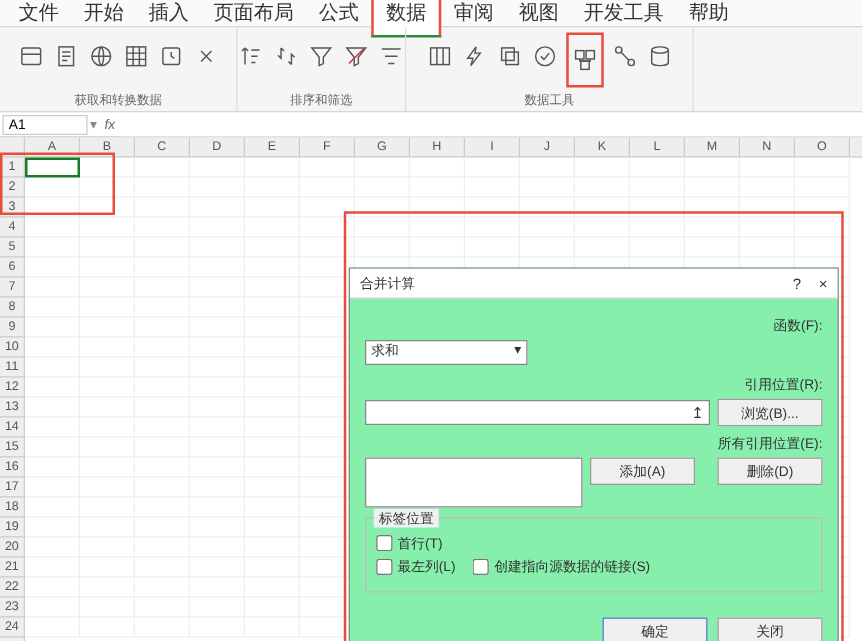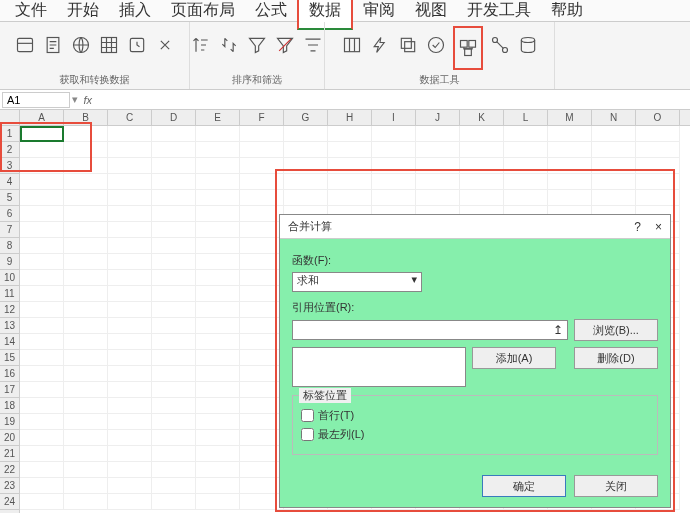--- a/index.html
+++ b/index.html
@@ -36,21 +36,21 @@
 .cell { width: 44px; height: 16px; border-right: 1px solid #eee; border-bottom: 1px solid #eee; }
 .selected-cell { border: 2px solid #1a7a2e; position: absolute; left: 0; top: 16px; width: 44px; height: 16px; pointer-events: none; }
 .ab-highlight { position: absolute; left: 0; top: 126px; width: 92px; height: 46px; border: 2px solid #e74c3c; pointer-events: none; }
 
 
 .dialog-wrap { position: absolute; left: 275px; top: 169px; width: 400px; border: 2px solid #e74c3c; padding: 2px; background: transparent; }
 .dialog { background: #86efac; border: 1px solid #888; width: 100%; margin-top: 41px; }
 .dialog-title { display: flex; justify-content: space-between; align-items: center; padding: 4px 8px; border-bottom: 1px solid #ccc; background: #fff; font-size: 11px; }
 .title-icons { display: flex; gap: 14px; font-size: 12px; }
 .dialog-body { padding: 10px 12px; font-size: 11px; }
-.dlg-label { margin: 4px 0 4px 0; font-size: 11px; }
+.dlg-label { margin: 4px 0 4px 0; font-size: 11px; text-align: right; }
 .dlg-select { width: 130px; height: 20px; border: 1px solid #888; background: #fff; font-size: 11px; padding: 0 4px; display: flex; justify-content: space-between; }
 .dlg-row { display: flex; align-items: center; gap: 6px; margin-bottom: 6px; }
 .dlg-input { flex: 1; height: 20px; border: 1px solid #888; background: #fff; padding: 0 4px; display: flex; align-items: center; justify-content: flex-end; }
 .dlg-btn { width: 84px; height: 22px; border: 1px solid #999; background: #efefef; font-size: 11px; display: flex; align-items: center; justify-content: center; cursor: pointer; }
 .dlg-list { width: 260px; height: 40px; border: 1px solid #888; background: #fff; }
 .dlg-list-row { display: flex; align-items: flex-start; gap: 6px; }
 .fieldset { border: 1px solid #bbb; padding: 8px; margin-top: 8px; position: relative; }
 .fieldset-label { position: absolute; top: -8px; left: 6px; background: #f0f0f0; padding: 0 4px; font-size: 11px; }
 .chk-row { display: flex; gap: 14px; align-items: center; margin: 4px 0; }
 .chk-row label { display: flex; align-items: center; gap: 4px; font-size: 11px; }
@@ -685,40 +685,45 @@
       </div>
 
       <div class="dlg-label" style="margin-top:8px">引用位置(R):</div>
       <div class="dlg-row">
         <div class="dlg-input">
           <span style="font-size:12px">↥</span>
         </div>
         <div class="dlg-btn">浏览(B)...</div>
       </div>
 
+      <div class="dlg-label">所有引用位置(E):</div>
       <div class="dlg-list-row">
         <div class="dlg-list"></div>
         <div style="display:flex;gap:18px">
           <div class="dlg-btn">添加(A)</div>
           <div class="dlg-btn">删除(D)</div>
         </div>
       </div>
 
       <div class="fieldset">
         <div class="fieldset-label">标签位置</div>
         <div class="chk-row">
           <label>
               <input type="checkbox" style="">
               <span>首行(T)</span>
             </label>
         </div>
         <div class="chk-row">
           <label>
               <input type="checkbox" style="">
               <span>最左列(L)</span>
+            </label>
+          <label>
+              <input type="checkbox" style="">
+              <span>创建指向源数据的链接(S)</span>
             </label>
         </div>
       </div>
     </div>
     <div class="dialog-footer">
       <div class="dlg-btn" style="border:1px solid #3a7abd">确定</div>
       <div class="dlg-btn">关闭</div>
     </div>
   </div>
 </div>

